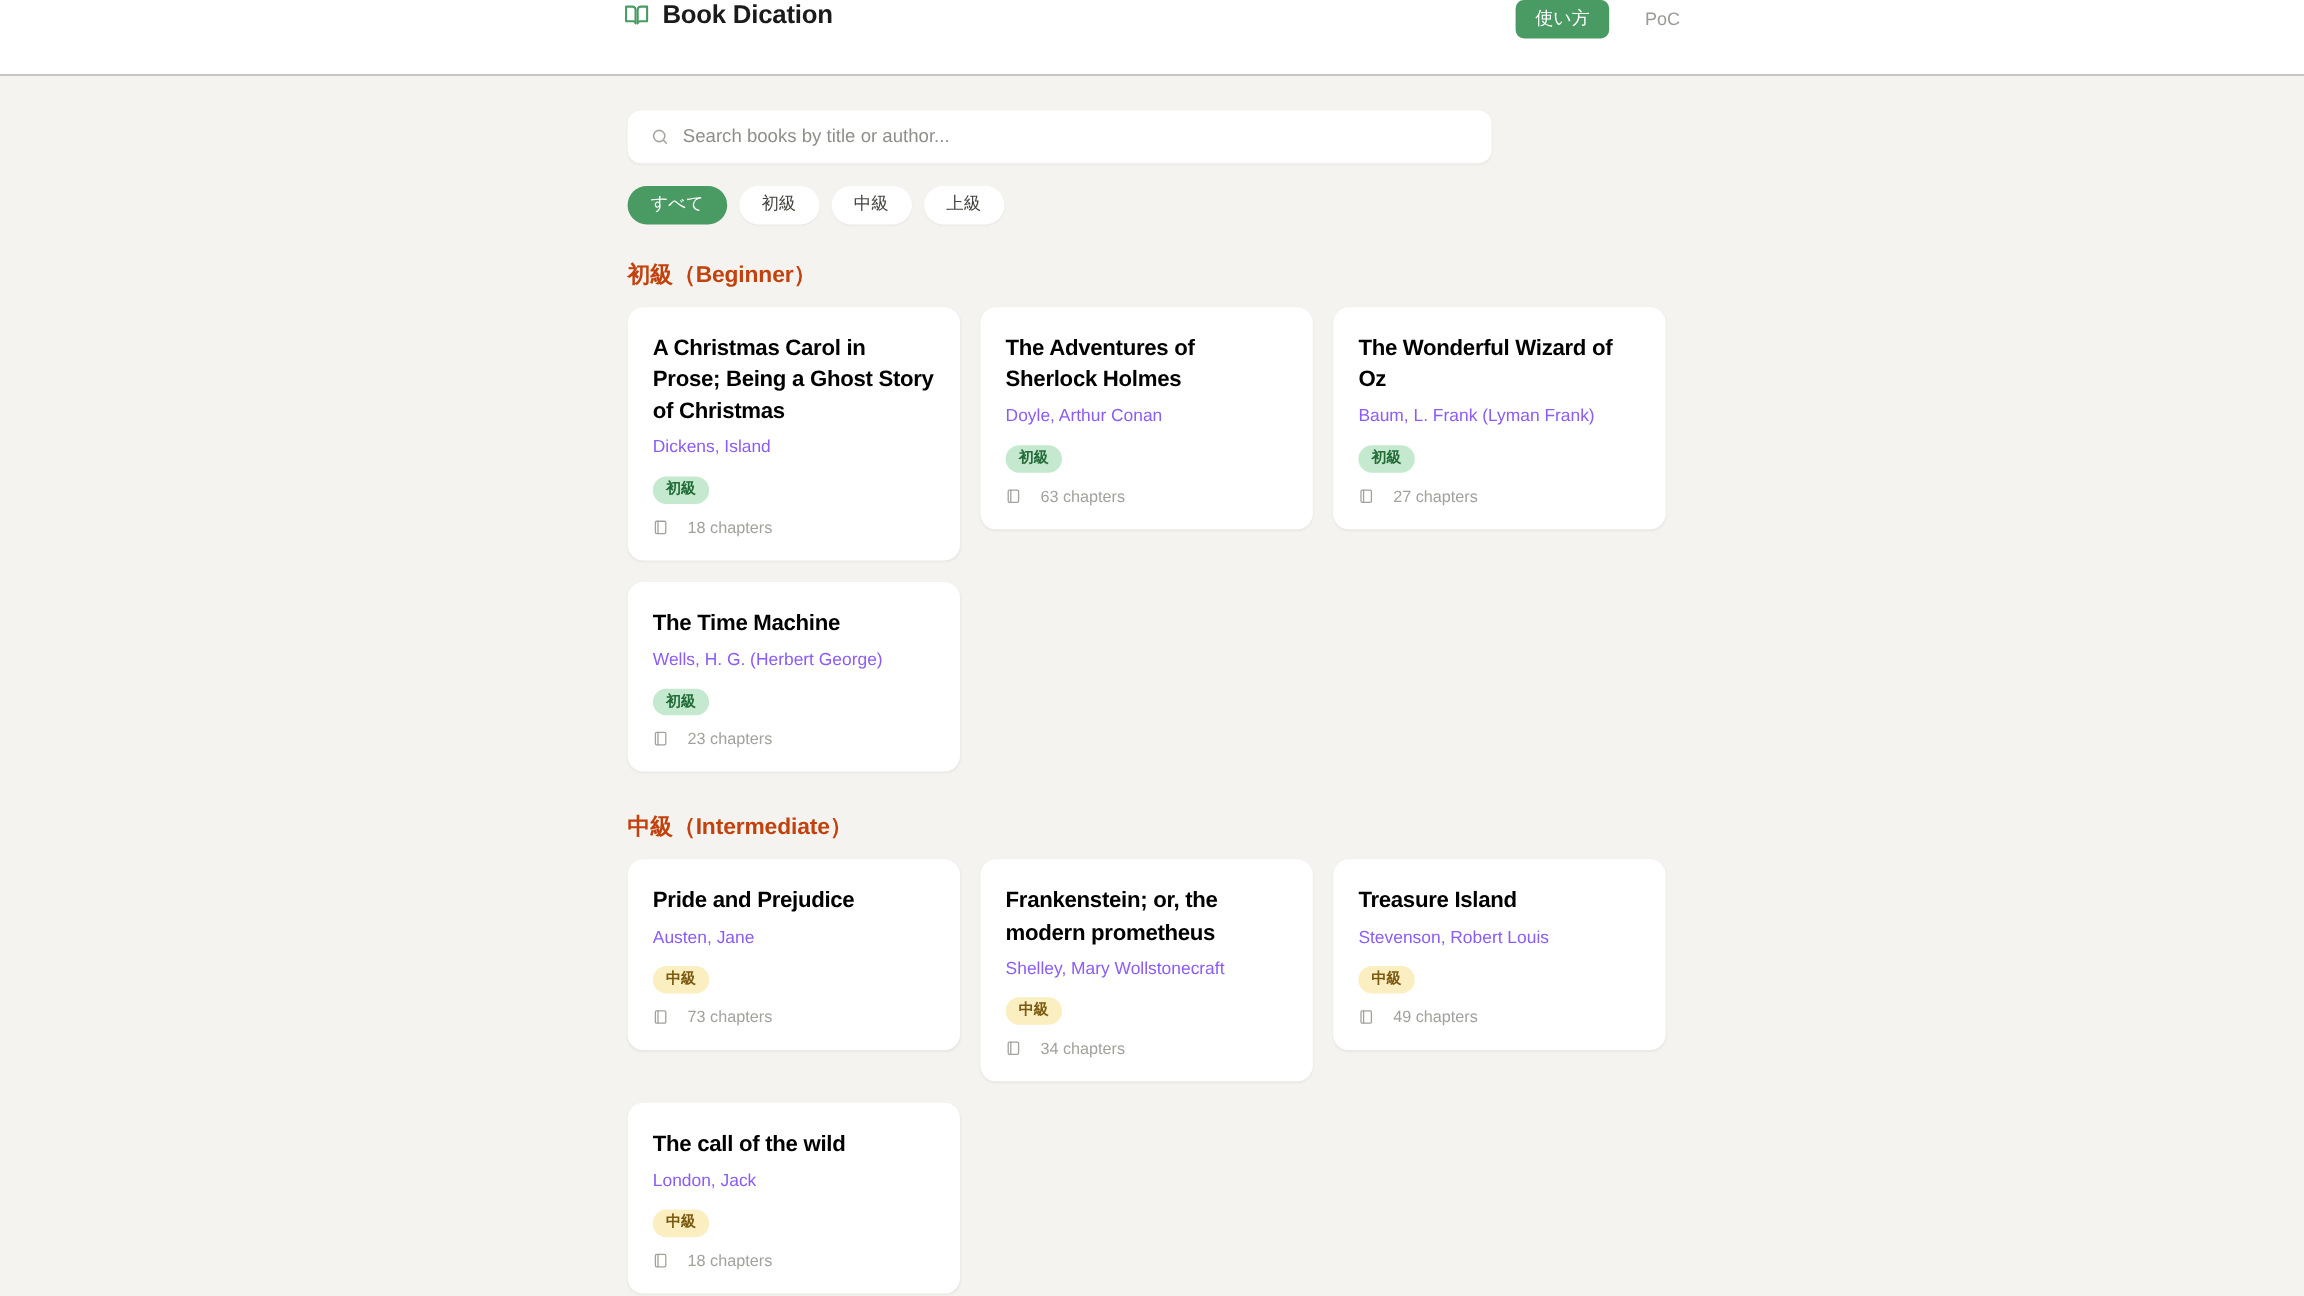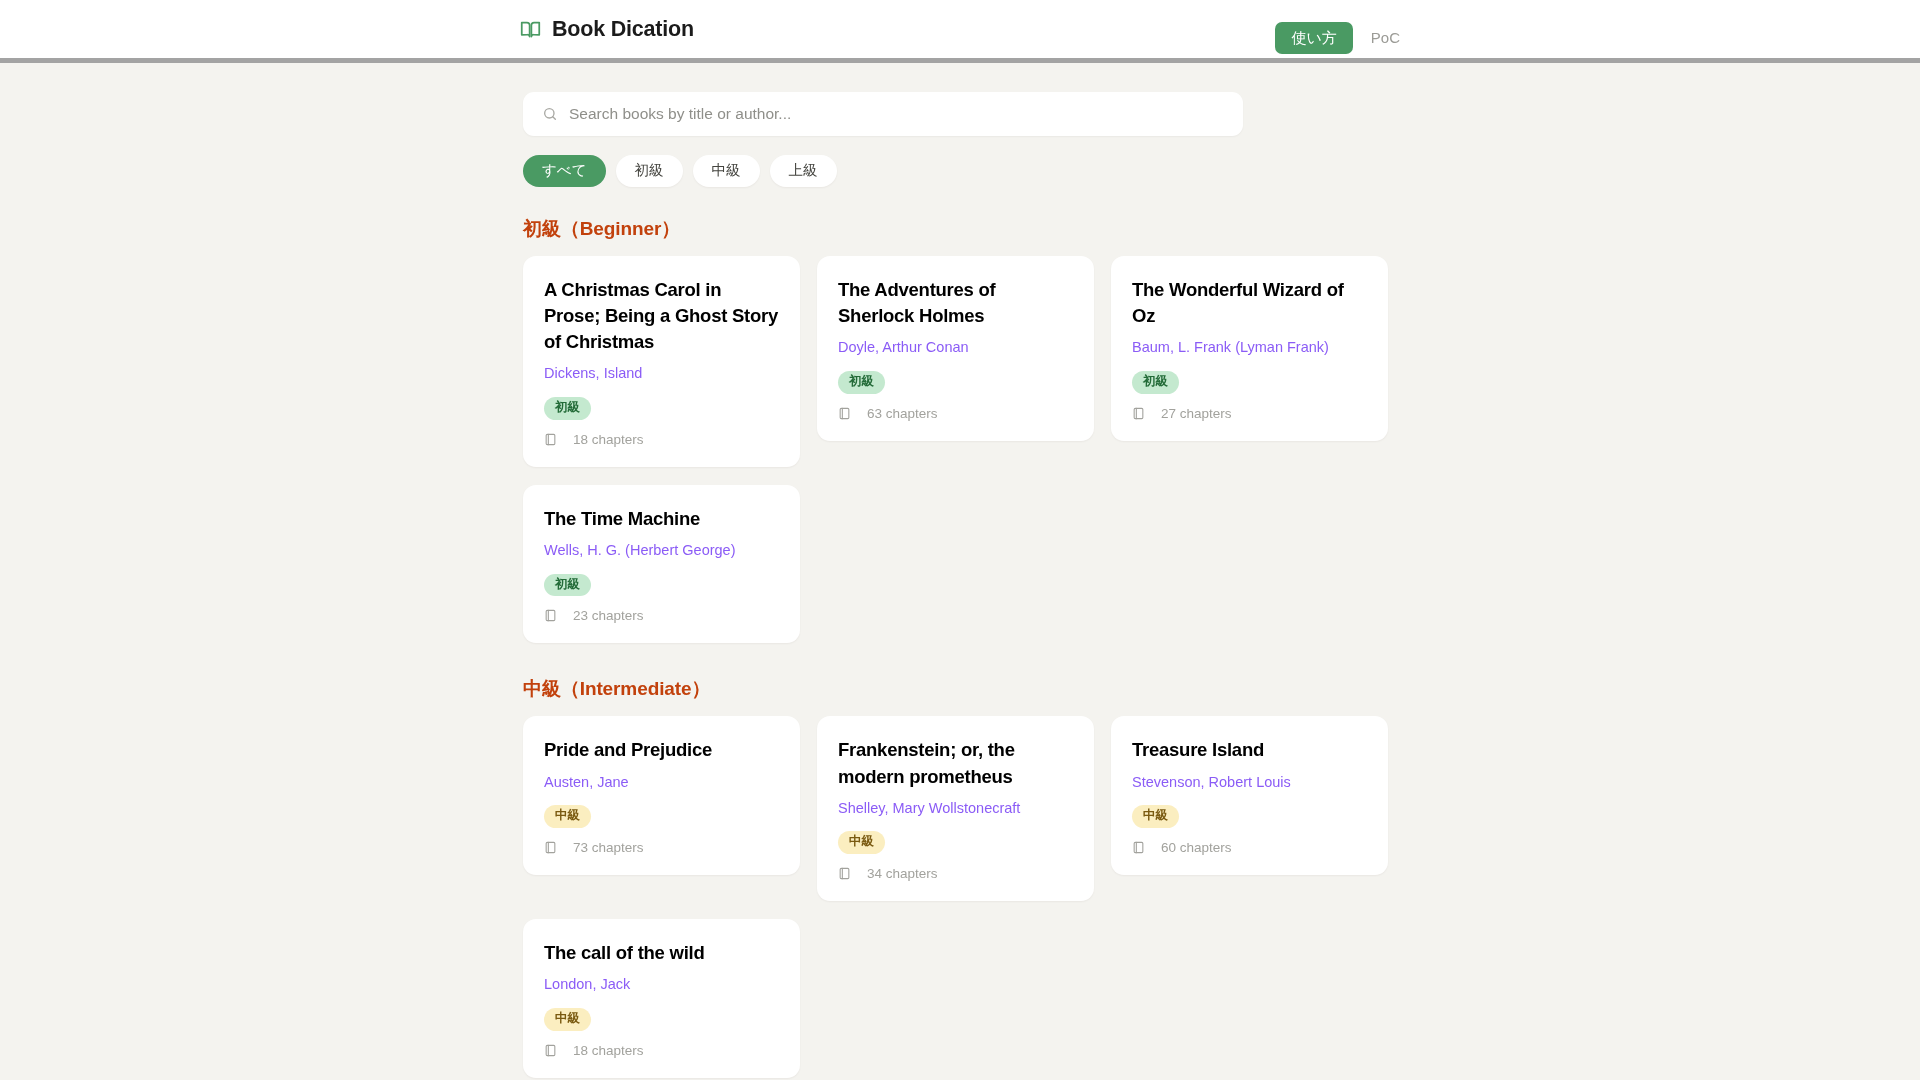--- a/index.html
+++ b/index.html
@@ -8,33 +8,33 @@
     background: #f4f3ef;
     font-family: "Liberation Sans", "DejaVu Sans", sans-serif;
     overflow: hidden;
   }
   .page { width: 1920px; height: 1080px; position: relative; }
 
   
   .header {
     height: 63px;
     background: #ffffff;
-    border-bottom: 5px solid #a3a3a3;
+    border-bottom: 1px solid #a3a3a3;
     display: flex;
-    align-items: center;
+    align-items: flex-start;
     justify-content: space-between;
     padding: 0 520px 0 520px;
   }
   .brand { display: flex; align-items: center; gap: 11px; }
   .brand-icon { width: 21px; height: 21px; display: block; color: #4a9a63; flex: none; }
   .brand-title {
     font-size: 21.5px; font-weight: 700; color: #1b1b1b; letter-spacing: -0.2px;
     white-space: nowrap;
   }
-  .header-right { display: flex; align-items: center; gap: 18px; margin-top: 17px; }
+  .header-right { display: flex; align-items: center; gap: 30px; }
   .howto-btn {
     background: #4a9a63; color: #ffffff;
     font-size: 15px; font-weight: 500;
     border: none; border-radius: 7px;
     padding: 8px 16px 9px 16px;
     cursor: pointer; line-height: 1;
     white-space: nowrap;
   }
   .poc-label { font-size: 15px; color: #9b9b96; white-space: nowrap; }
 
@@ -250,21 +250,21 @@
 
         <div class="card">
           <div class="card-title">Treasure Island</div>
           <div class="card-author">Stevenson, Robert Louis</div>
           <div class="badge intermediate">中級</div>
           <div class="chapters">
             <svg viewBox="0 0 24 24" fill="none" stroke="currentColor" stroke-width="2" stroke-linecap="round" stroke-linejoin="round">
               <rect x="4" y="2.5" width="16" height="19" rx="2"></rect>
                 <path d="M8 2.5v19"></path>
             </svg>
-            <span>60 chapters</span>
+            <span>49 chapters</span>
           </div>
         </div>
 
         <div class="card">
           <div class="card-title">The call of the wild</div>
           <div class="card-author">London, Jack</div>
           <div class="badge intermediate">中級</div>
           <div class="chapters">
             <svg viewBox="0 0 24 24" fill="none" stroke="currentColor" stroke-width="2" stroke-linecap="round" stroke-linejoin="round">
               <rect x="4" y="2.5" width="16" height="19" rx="2"></rect>

